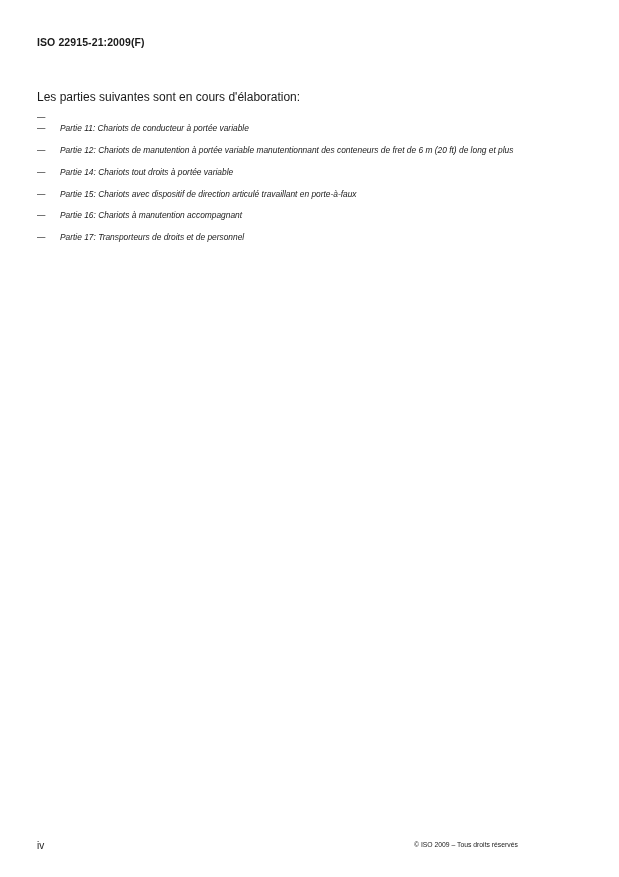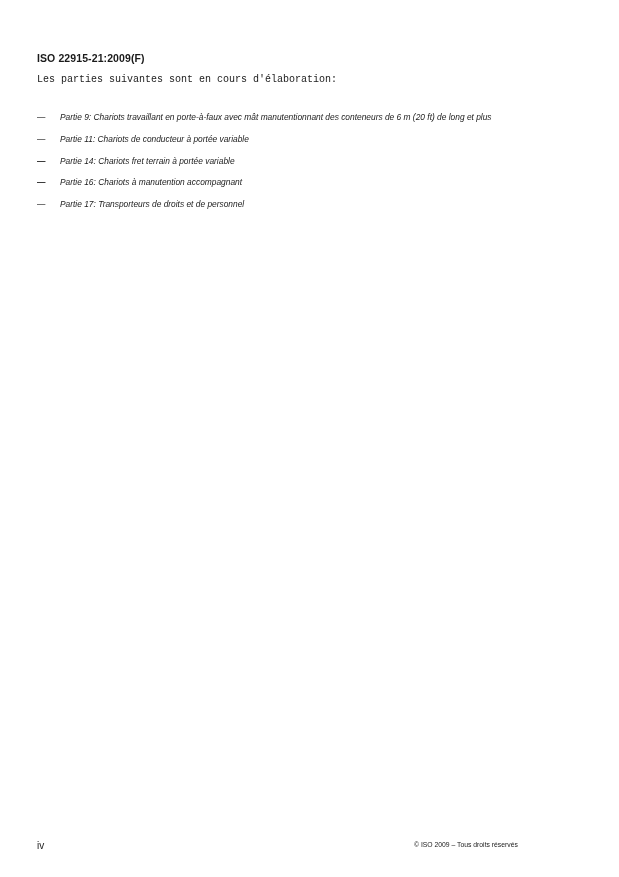--- a/index.html
+++ b/index.html
@@ -11,31 +11,30 @@
       width: 619px;
       height: 877px;
       position: relative;
       overflow: hidden;
       font-family: "Liberation Sans", sans-serif;
       color: #1a1a1a;
     }
     .page-header {
       position: absolute;
       left: 37px;
-      top: 52px;
+      top: 36px;
       font-size: 10.5px;
       font-weight: bold;
       letter-spacing: 0.1px;
     }
     .intro {
       position: absolute;
       left: 37px;
-      top: 74px;
-      font-size: 10px;
-      font-family: Liberation Mono, monospace;
+      top: 90px;
+      font-size: 12px;
     }
     .parts-list {
       position: absolute;
       left: 37px;
       top: 112px;
       width: 509px;
       margin: 0;
       padding: 0;
       list-style: none;
     }
@@ -70,35 +69,36 @@
 </head>
 <body>
 
 <div class="page-header">ISO 22915-21:2009(F)</div>
 
 <div class="intro">Les parties suivantes sont en cours d'élaboration:</div>
 
 <ul class="parts-list">
   <li class="part-item">
     <span class="dash">—</span>
-    <span>Partie 9: Chariots travaillant en porte-à-faux avec mât manutentionnant des conteneurs de 6 m (20 ft) de long et plus</span>
   </li>
   <li class="part-item">
     <span class="dash">—</span>
     <span>Partie 11: Chariots de conducteur à portée variable</span>
   </li>
   <li class="part-item">
     <span class="dash">—</span>
+    <span>Partie 12: Chariots de manutention à portée variable manutentionnant des conteneurs de fret de 6 m (20 ft) de long et plus</span>
   </li>
   <li class="part-item">
     <span class="dash">—</span>
-    <span>Partie 14: Chariots fret terrain à portée variable</span>
+    <span>Partie 14: Chariots tout droits à portée variable</span>
   </li>
   <li class="part-item">
     <span class="dash">—</span>
+    <span>Partie 15: Chariots avec dispositif de direction articulé travaillant en porte-à-faux</span>
   </li>
   <li class="part-item">
     <span class="dash">—</span>
     <span>Partie 16: Chariots à manutention accompagnant</span>
   </li>
   <li class="part-item">
     <span class="dash">—</span>
     <span>Partie 17: Transporteurs de droits et de personnel</span>
   </li>
 </ul>

